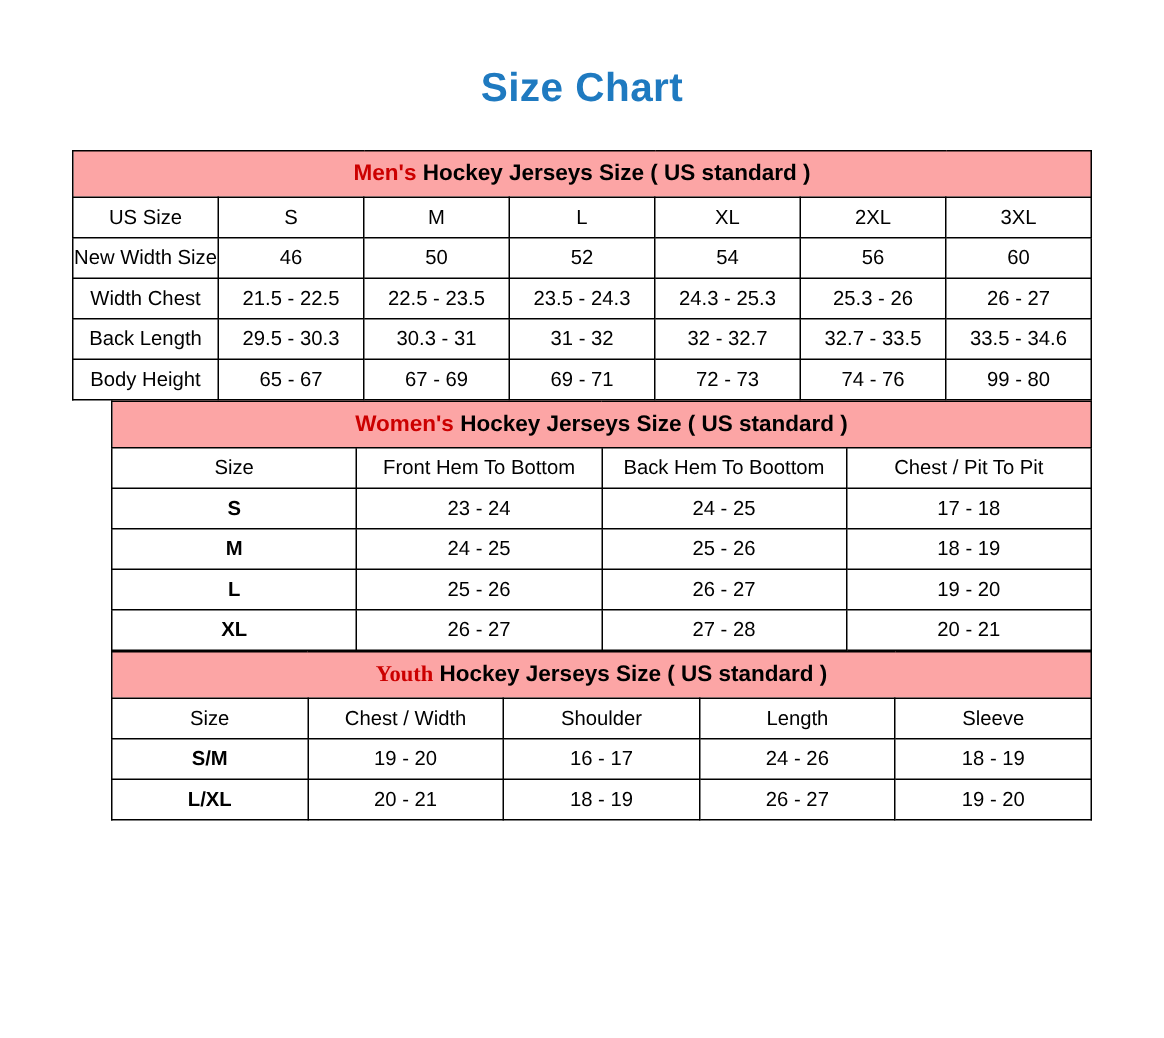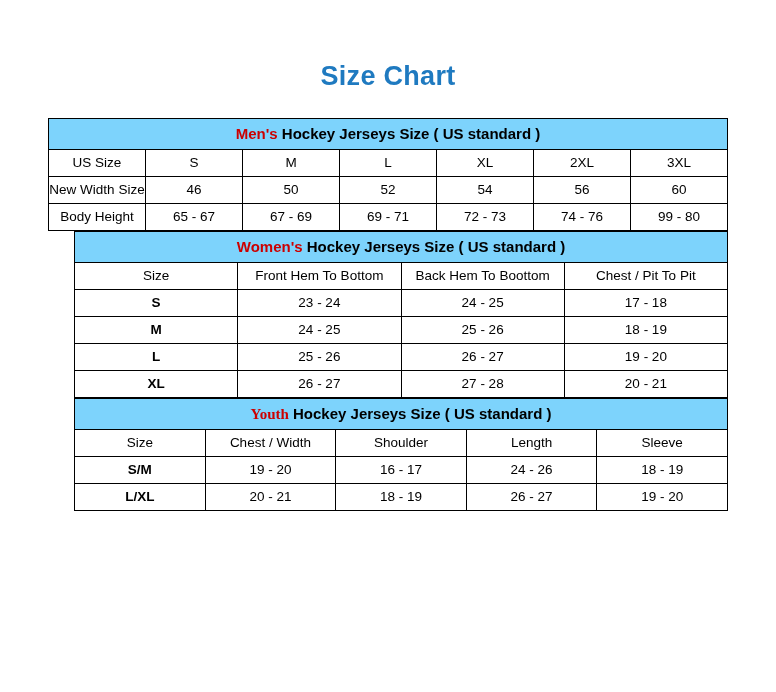--- a/index.html
+++ b/index.html
@@ -19,21 +19,21 @@
     width: 776px;
     height: 692px;
     background: #ffffff;
   }
   .title {
     text-align: center;
     color: #1f7ac0;
     font-size: 27px;
     font-weight: bold;
     letter-spacing: 0.3px;
-    padding-top: 62px;
+    padding-top: 44px;
     padding-bottom: 0;
     line-height: 1.1;
   }
   .tables {
     width: 680px;
     margin: 26px auto 0 auto;
   }
   table {
     border-collapse: collapse;
     width: 100%;
@@ -42,21 +42,21 @@
   td, th {
     border: 1px solid #000000;
     font-size: 13.5px;
     text-align: center;
     vertical-align: middle;
     padding: 0;
     height: 26px;
     font-weight: normal;
   }
   .banner {
-    background: #7dd3fc;
+    background: #fca5a5;
     font-weight: bold;
     font-size: 15px;
     height: 30px;
     margin-top: 40px;
   }
   .banner .hl-men { color: #cc0000; }
   .banner .hl-women { color: #cc0000; }
   .banner .hl-youth { color: #cc0000; font-family: Liberation Serif, serif; }
   .hdr {
     font-weight: bold;
@@ -95,20 +95,38 @@
         <tr>
           <td class="rowlabel">New Width Size</td>
           <td>46</td>
           <td>50</td>
           <td>52</td>
           <td>54</td>
           <td>56</td>
           <td>60</td>
         </tr>
         <tr>
+          <td class="rowlabel">Width Chest</td>
+          <td>21.5 - 22.5</td>
+          <td>22.5 - 23.5</td>
+          <td>23.5 - 24.3</td>
+          <td>24.3 - 25.3</td>
+          <td>25.3 - 26</td>
+          <td>26 - 27</td>
+        </tr>
+        <tr>
+          <td class="rowlabel">Back Length</td>
+          <td>29.5 - 30.3</td>
+          <td>30.3 - 31</td>
+          <td>31 - 32</td>
+          <td>32 - 32.7</td>
+          <td>32.7 - 33.5</td>
+          <td>33.5 - 34.6</td>
+        </tr>
+        <tr>
           <td class="rowlabel">Body Height</td>
           <td>65 - 67</td>
           <td>67 - 69</td>
           <td>69 - 71</td>
           <td>72 - 73</td>
           <td>74 - 76</td>
           <td>99 - 80</td>
         </tr>
       </tbody>
         </table>

